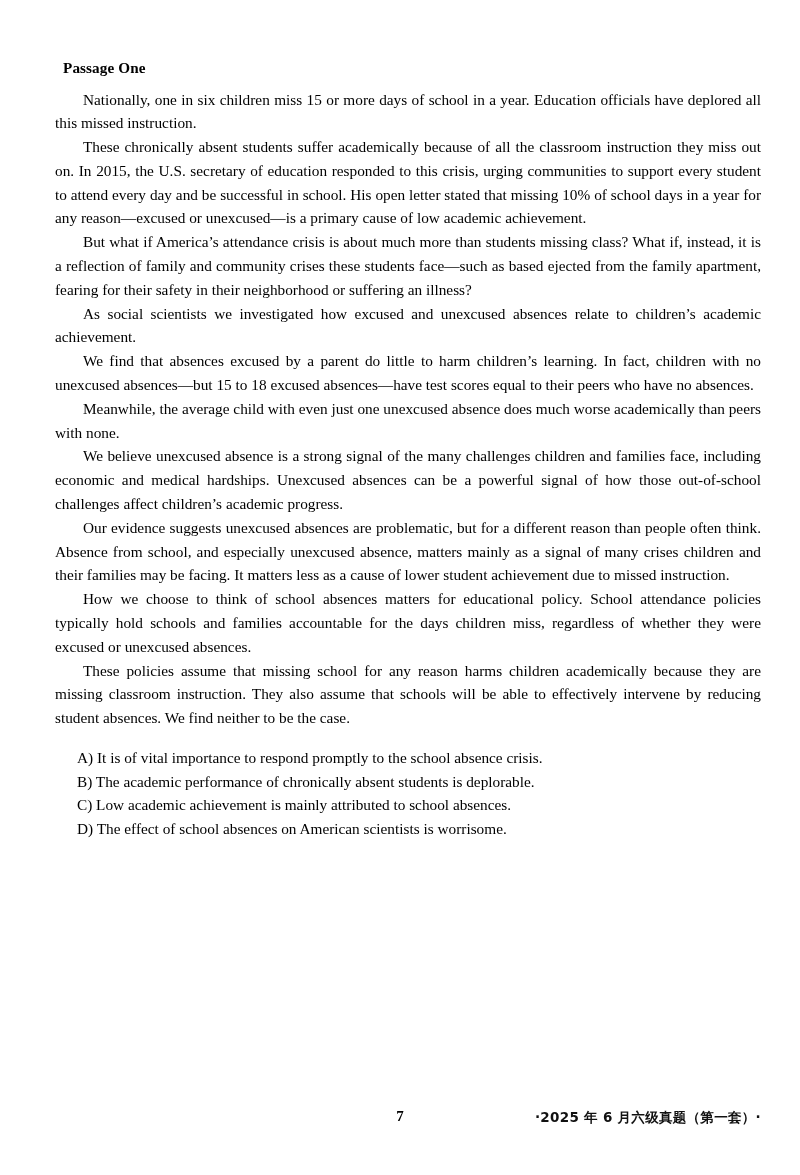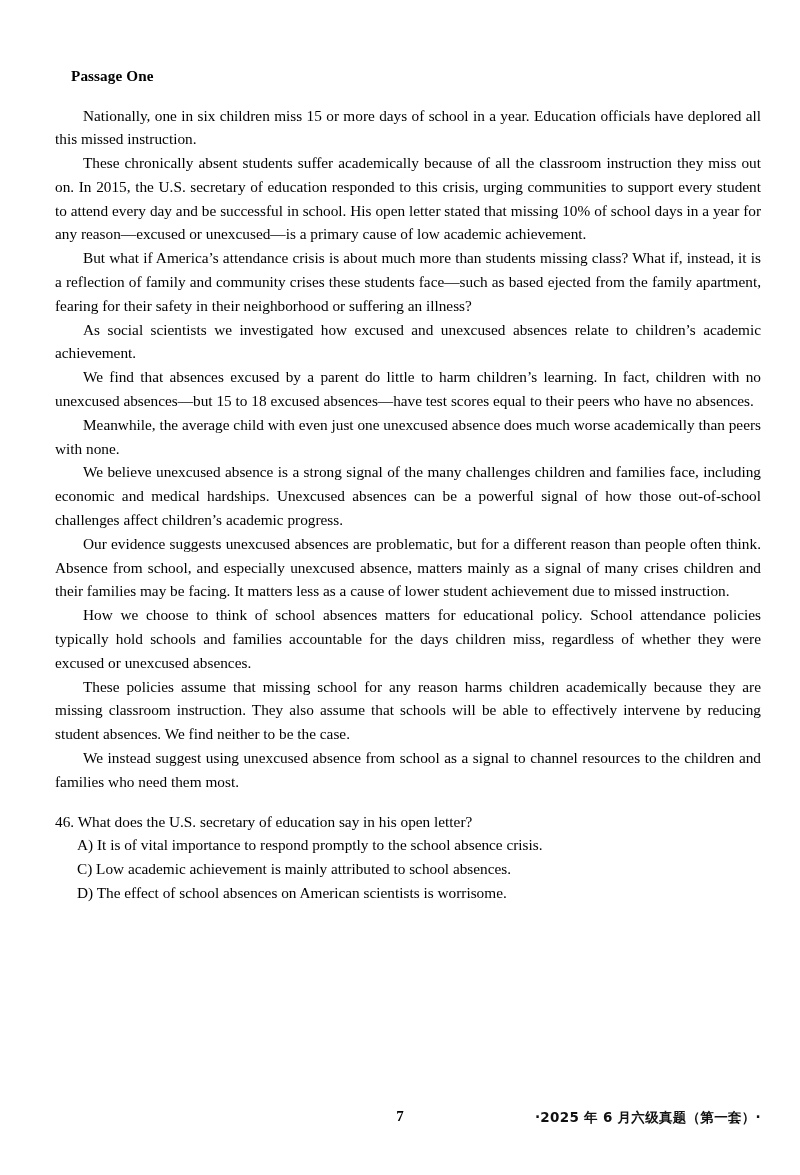--- a/index.html
+++ b/index.html
@@ -30,21 +30,21 @@
     left: 55px;
     top: 48px;
     width: 706px;
   }
 
   .heading {
     font-weight: bold;
     font-size: 15.2px;
     line-height: 23.5px;
     letter-spacing: 0.1px;
-    margin: 16px;
+    margin: 8px;
   }
 
   .heading-sub {
     font-weight: bold;
     font-size: 15.2px;
     line-height: 23.5px;
     letter-spacing: 0.1px;
     margin: 0 0 1px 0;
   }
 
@@ -132,28 +132,27 @@
     <p class="para">Nationally, one in six children miss 15 or more days of school in a year. Education officials have deplored all this missed instruction.</p>
     <p class="para">These chronically absent students suffer academically because of all the classroom instruction they miss out on. In 2015, the U.S. secretary of education responded to this crisis, urging communities to support every student to attend every day and be successful in school. His open letter stated that missing 10% of school days in a year for any reason—excused or unexcused—is a primary cause of low academic achievement.</p>
     <p class="para">But what if America’s attendance crisis is about much more than students missing class? What if, instead, it is a reflection of family and community crises these students face—such as based ejected from the family apartment, fearing for their safety in their neighborhood or suffering an illness?</p>
     <p class="para">As social scientists we investigated how excused and unexcused absences relate to children’s academic achievement.</p>
     <p class="para">We find that absences excused by a parent do little to harm children’s learning. In fact, children with no unexcused absences—but 15 to 18 excused absences—have test scores equal to their peers who have no absences.</p>
     <p class="para">Meanwhile, the average child with even just one unexcused absence does much worse academically than peers with none.</p>
     <p class="para">We believe unexcused absence is a strong signal of the many challenges children and families face, including economic and medical hardships. Unexcused absences can be a powerful signal of how those out-of-school challenges affect children’s academic progress.</p>
     <p class="para">Our evidence suggests unexcused absences are problematic, but for a different reason than people often think. Absence from school, and especially unexcused absence, matters mainly as a signal of many crises children and their families may be facing. It matters less as a cause of lower student achievement due to missed instruction.</p>
     <p class="para">How we choose to think of school absences matters for educational policy. School attendance policies typically hold schools and families accountable for the days children miss, regardless of whether they were excused or unexcused absences.</p>
     <p class="para">These policies assume that missing school for any reason harms children academically because they are missing classroom instruction. They also assume that schools will be able to effectively intervene by reducing student absences. We find neither to be the case.</p>
-    <p class="para">We instead suggest using unexcused absence from school as a signal to channel resources to the children and families who need them most.</p>
 
     <div class="questions">
 
-      <p class="question-stem">46. What does the U.S. secretary of education say in his open letter?</p>
 
       <ul class="options">
         <li class="option">A) It is of vital importance to respond promptly to the school absence crisis.</li>
+        <li class="option">B) The academic performance of chronically absent students is deplorable.</li>
         <li class="option">C) Low academic achievement is mainly attributed to school absences.</li>
         <li class="option">D) The effect of school absences on American scientists is worrisome.</li>
       </ul>
 
     </div>
 
   </div>
 
   <div class="footer">
     <div class="page-number">7</div>

